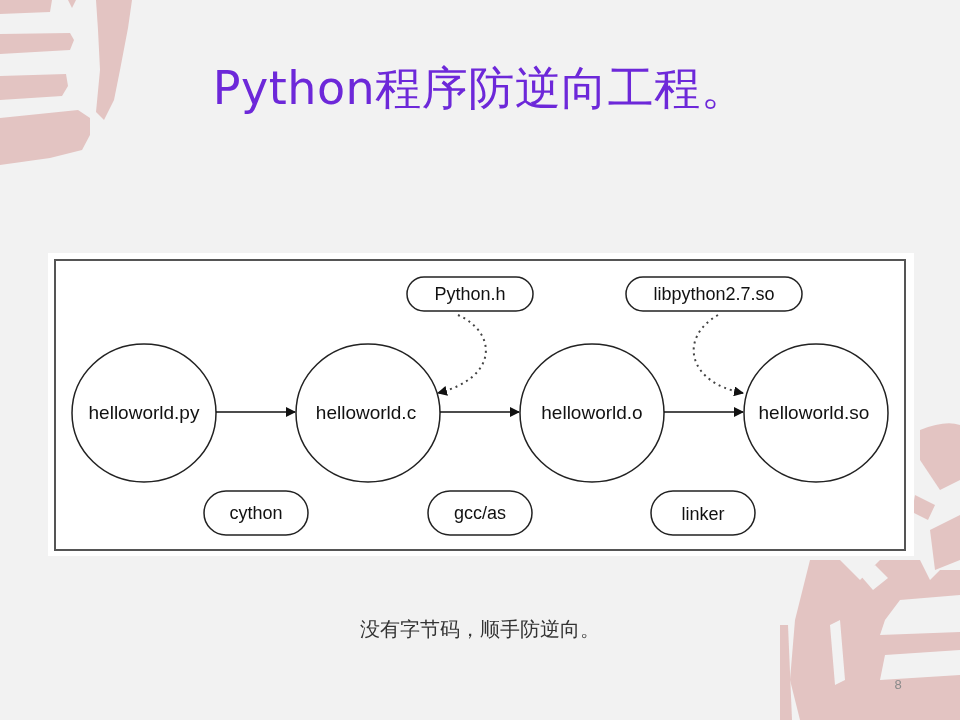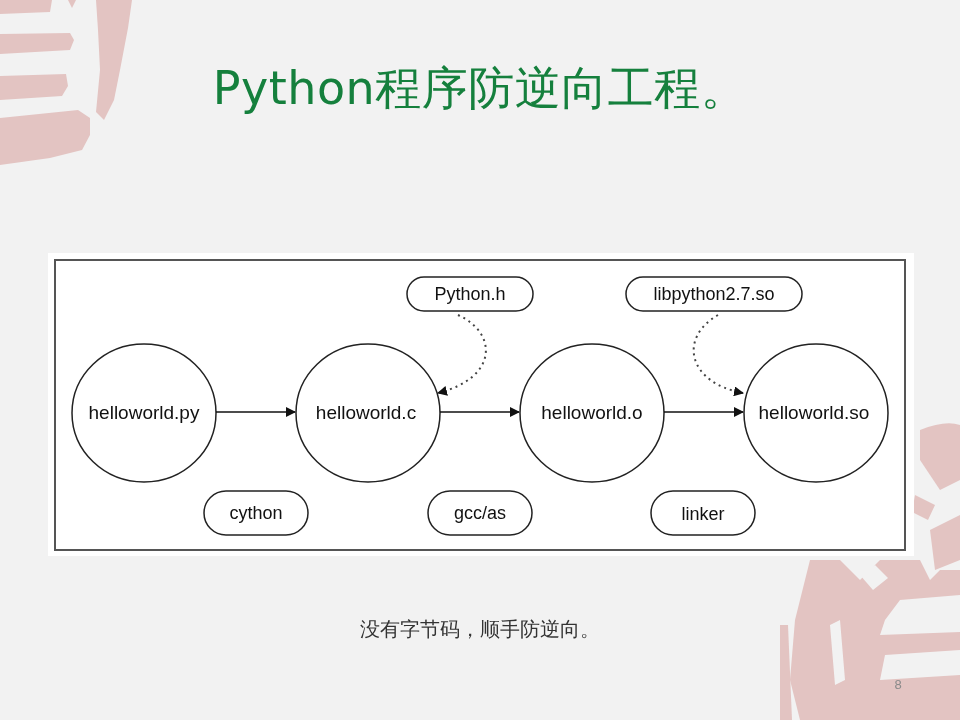--- a/index.html
+++ b/index.html
@@ -1,18 +1,18 @@
 <!DOCTYPE html>
 <html><head>
 <meta charset="utf-8">
 <style>
   html,body{margin:0;padding:0;}
   body{width:960px;height:720px;position:relative;overflow:hidden;background:#f2f2f2;font-family:"DejaVu Sans",sans-serif;}
   .deco{position:absolute;}
-  .title{position:absolute;left:0;top:58px;width:960px;text-align:center;font-size:46px;color:#15803d;font-family:"DejaVu Sans",sans-serif;letter-spacing:0.5px;}
+  .title{position:absolute;left:0;top:58px;width:960px;text-align:center;font-size:46px;color:#6d28d9;font-family:"DejaVu Sans",sans-serif;letter-spacing:0.5px;}
   .figure{position:absolute;left:48px;top:253px;width:866px;height:303px;background:#fff;}
   .figure svg{position:absolute;left:0;top:0;}
   .caption{position:absolute;left:0;top:616px;width:960px;text-align:center;font-size:20px;color:#333;font-family:"DejaVu Serif",serif;}
   .pagenum{position:absolute;left:880px;top:677px;width:36px;text-align:center;font-size:13px;color:#8a8a8a;font-family:"Liberation Sans",sans-serif;}
   .node-label{font-family:"Liberation Sans",sans-serif;font-size:19px;fill:#111;}
   .pill-label{font-family:"Liberation Sans",sans-serif;font-size:18px;fill:#111;}
 </style>
 </head>
 <body>
 

